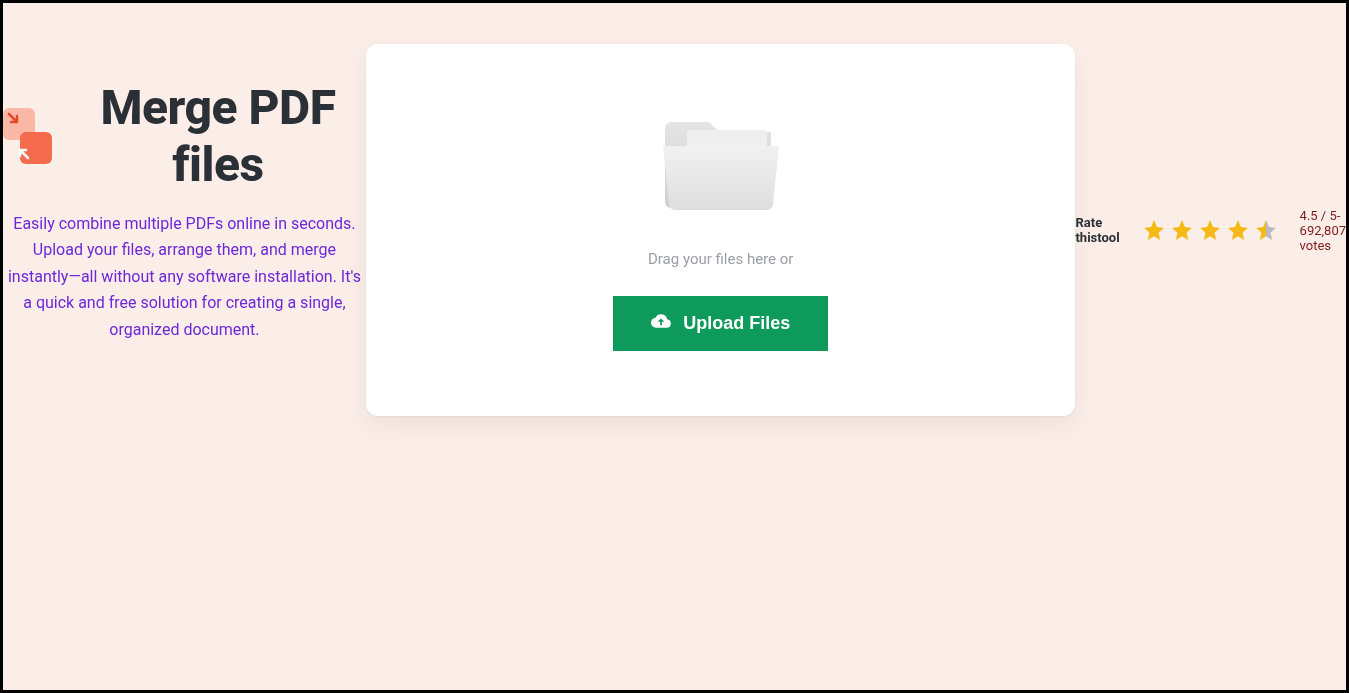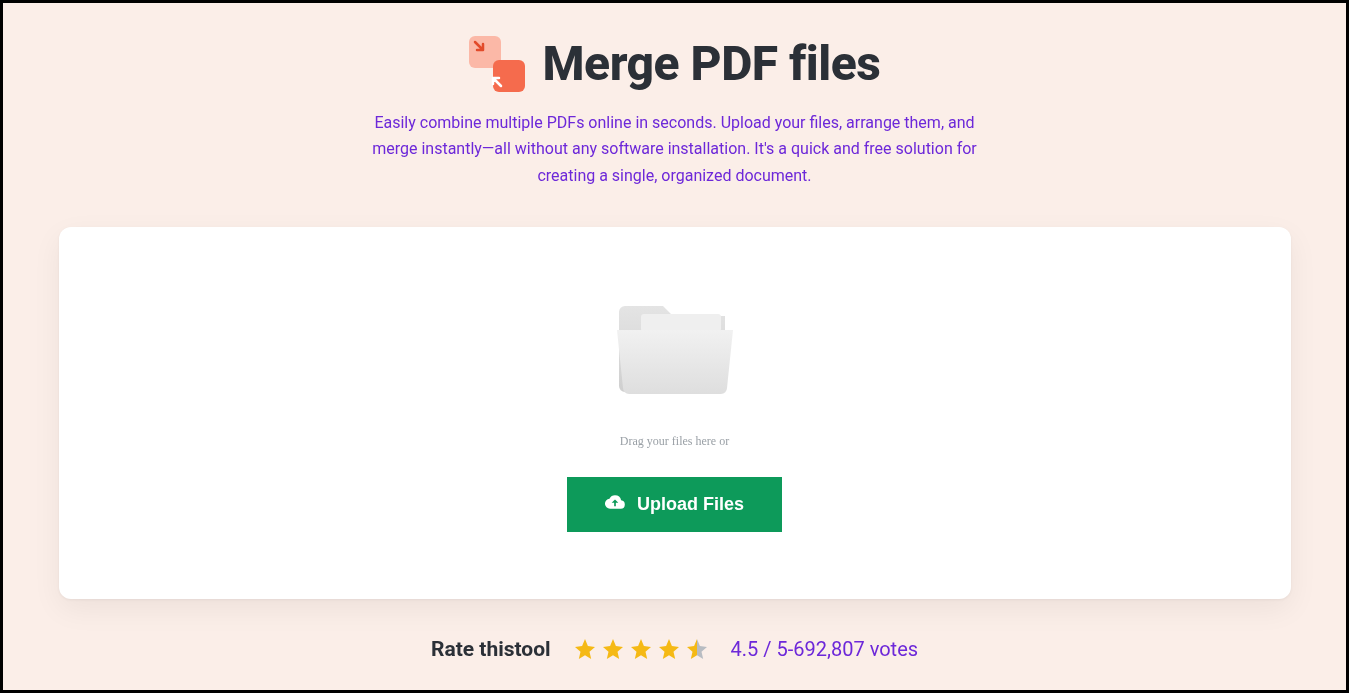--- a/index.html
+++ b/index.html
@@ -7,23 +7,23 @@
       width: 1349px;
       height: 693px;
       background: #fbeee8;
       font-family: -apple-system, BlinkMacSystemFont, "Segoe UI", Roboto, Helvetica, Arial, sans-serif;
       border: 3px solid #000;
       overflow: hidden;
       position: relative;
     }
     .page {
       display: flex;
-      flex-direction: column;
-      align-items: center;
-      padding-top: 32px;
+      flex-direction: row;
+      align-items: center;
+      padding-top: 3px;
     }
     .hero {
       display: flex;
       flex-direction: column;
       align-items: center;
       text-align: center;
       max-width: 700px;
     }
     .title-row {
       display: flex;
@@ -82,24 +82,23 @@
       border-radius: 12px;
       box-shadow: 0 1px 3px rgba(0,0,0,0.05), 0 10px 30px rgba(0,0,0,0.06);
       display: flex;
       flex-direction: column;
       align-items: center;
       justify-content: center;
       gap: 20px;
     }
     .folder-icon svg { display: block; }
     .drag-text {
-      font-size: 12px;
+      font-size: 15px;
       color: #9aa0a6;
       margin-top: 10px;
-      font-family: Liberation Serif, serif;
     }
     .upload-btn {
       margin-top: 8px;
       background: #0d9a5a;
       color: #fff;
       border: none;
       border-radius: 0;
       padding: 15px 38px;
       font-size: 18px;
       font-weight: 700;
@@ -109,24 +108,24 @@
       cursor: pointer;
     }
     .upload-btn svg { width: 20px; height: 20px; fill: #fff; }
     .rating {
       margin-top: 38px;
       display: flex;
       align-items: center;
       gap: 22px;
       color: #2b3037;
     }
-    .rating-label { font-size: 21px; font-weight: 700; }
+    .rating-label { font-size: 13px; font-weight: 700; }
     .stars { display: flex; gap: 4px; }
     .stars svg { width: 24px; height: 24px; }
-    .rating-text { font-size: 20px; color: #6d28d9; }
+    .rating-text { font-size: 13px; color: #7f1d1d; }
     .half-star .half-fill { fill: url(#halfGrad); }
   </style>
 </head>
 <body>
 
 <div class="page">
   <div class="hero">
     <div class="title-row">
       <div class="merge-icon">
         <div class="sq1"></div>

